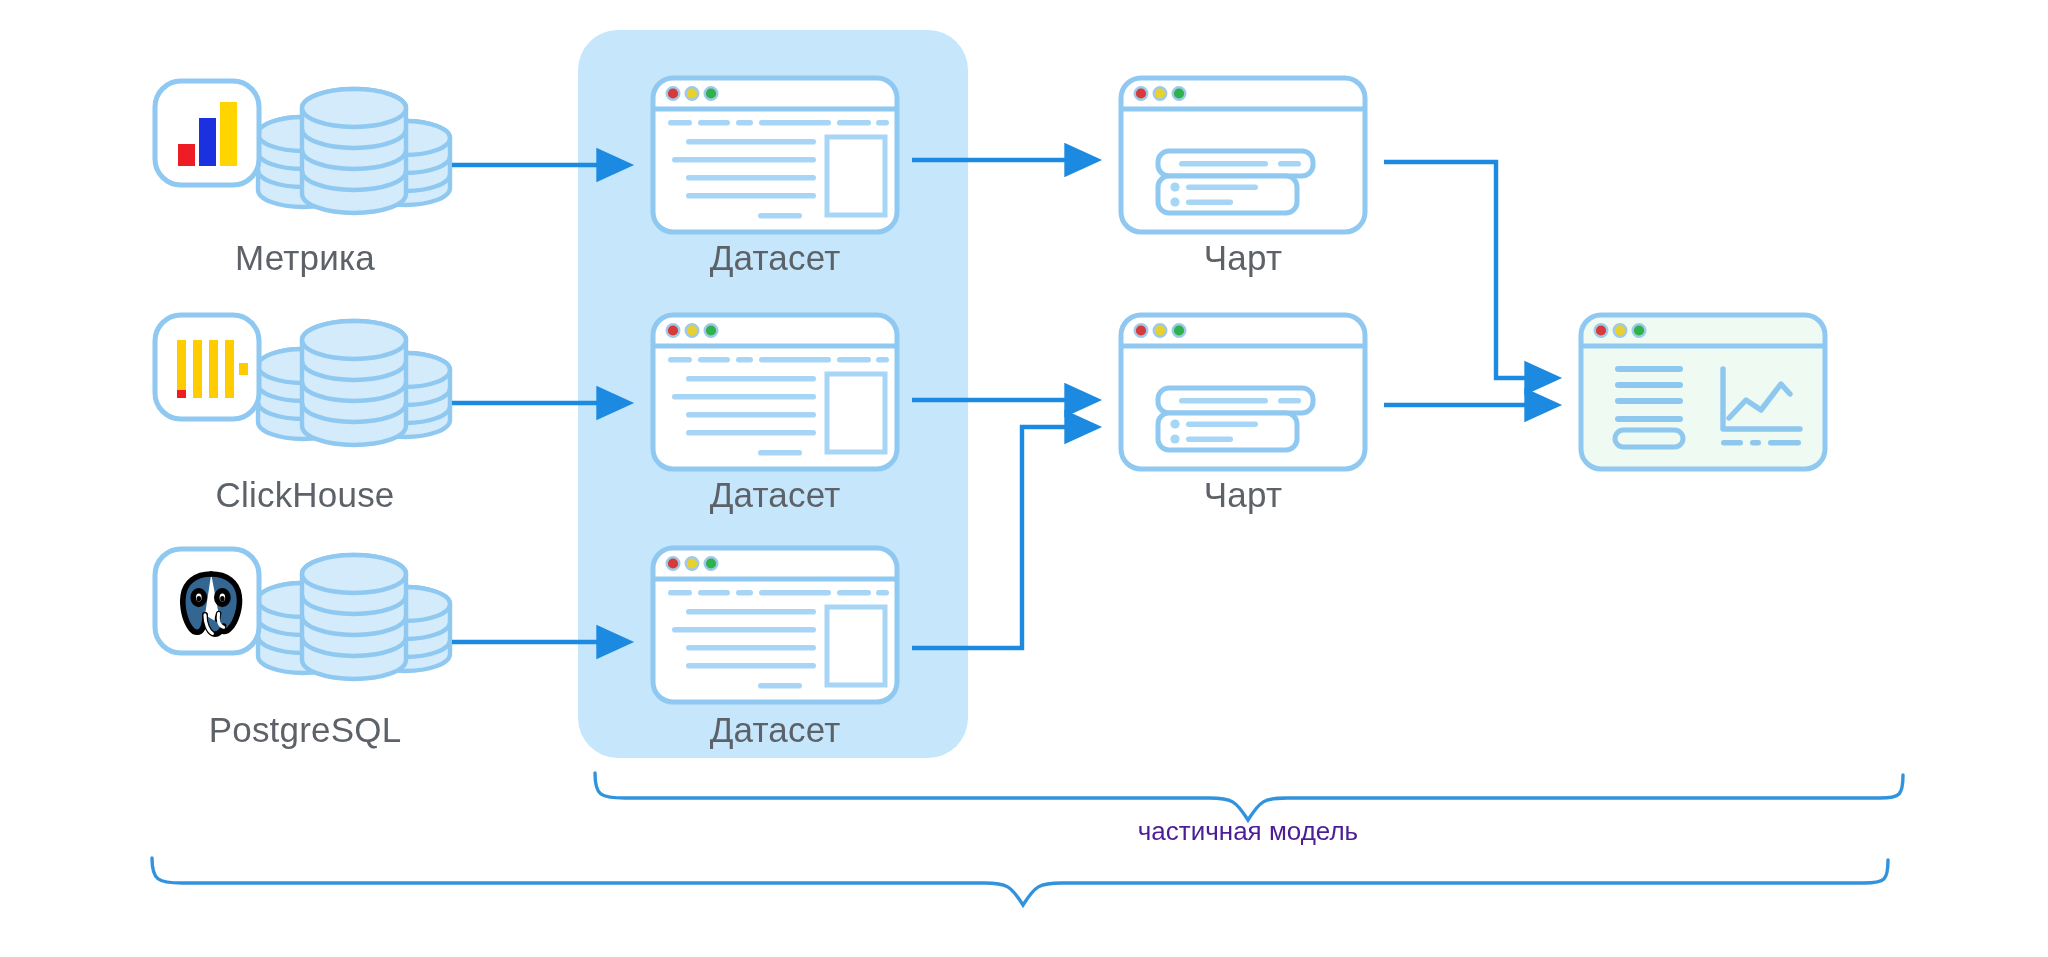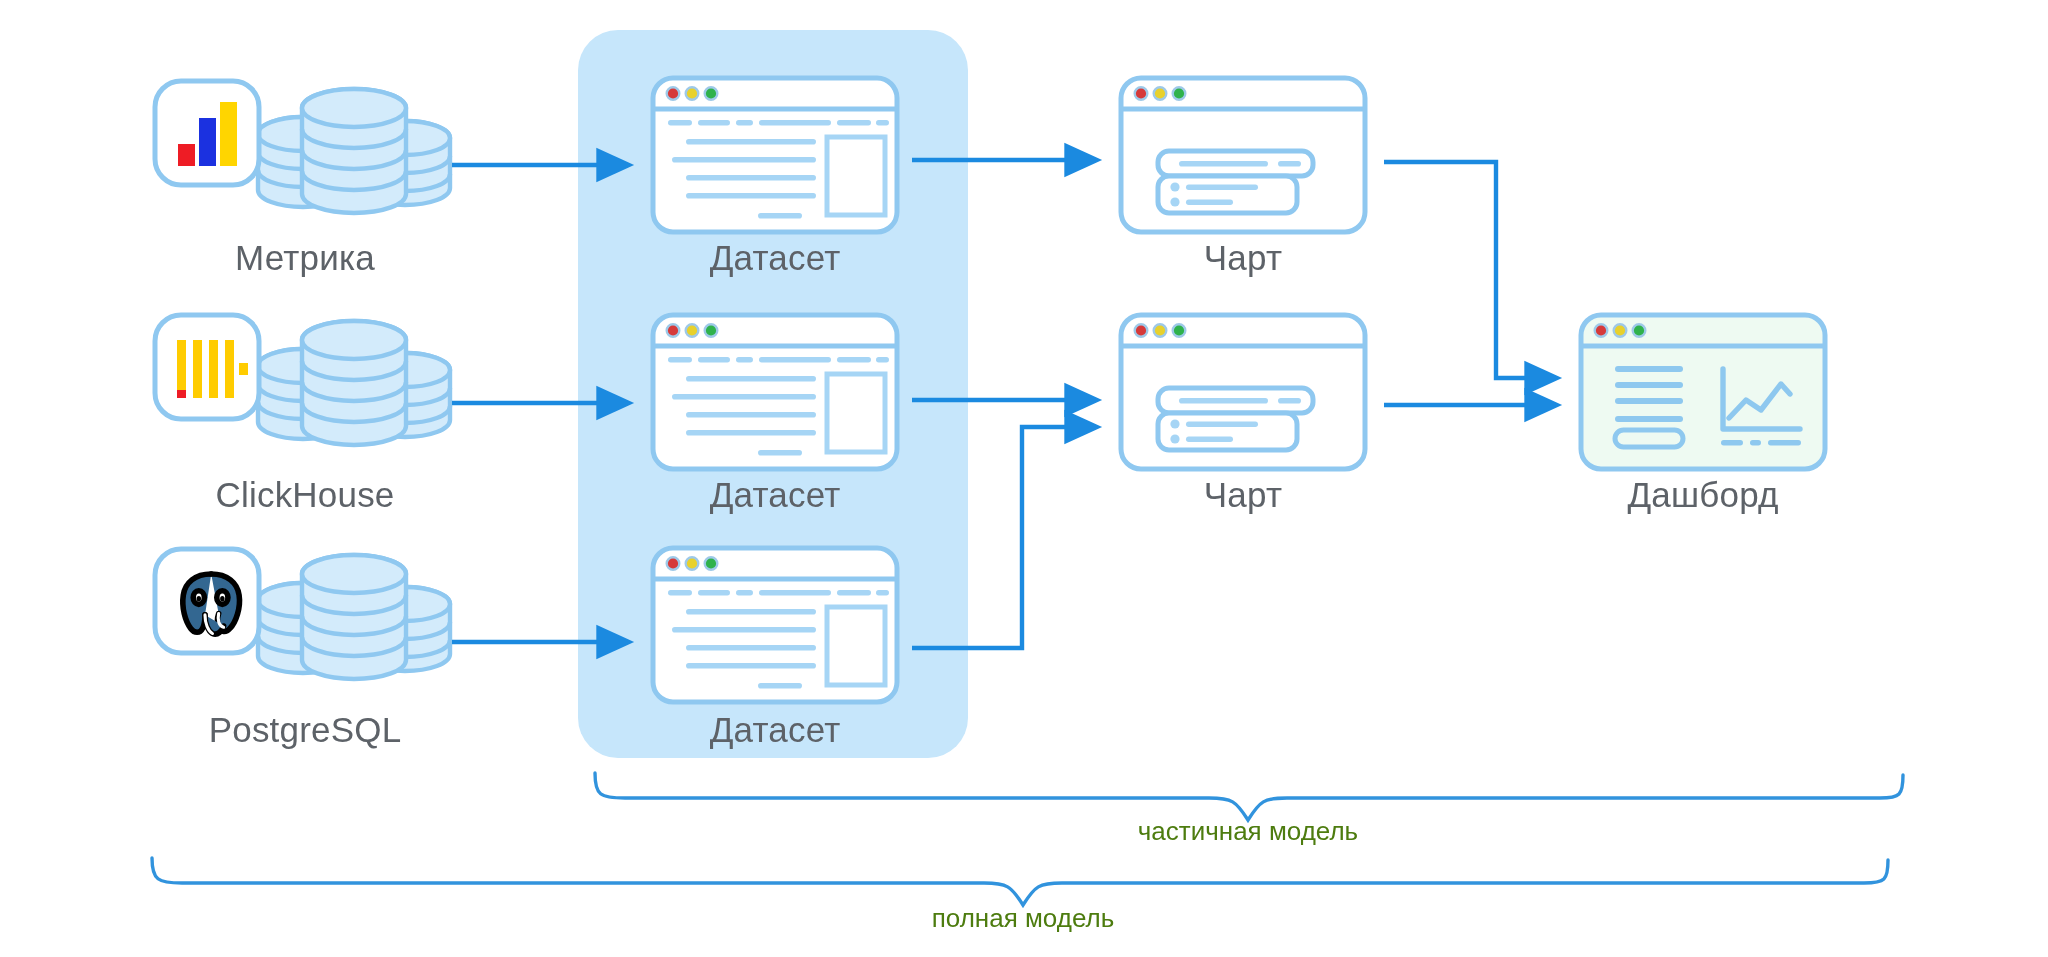--- a/index.html
+++ b/index.html
@@ -9,21 +9,21 @@
     width:2048px;height:957px;overflow:hidden;position:relative;
   }
   .stage{position:absolute;left:0;top:0;width:1834px;height:957px;}
   svg.layer{position:absolute;left:0;top:0;width:2048px;height:957px;overflow:visible;}
   .node-label{
     position:absolute;text-align:center;color:#5d6268;
     font-size:35px;letter-spacing:.2px;white-space:nowrap;
     font-family:"Liberation Sans","DejaVu Sans",sans-serif;
   }
   .brace-label{
-    position:absolute;text-align:center;color:#4d7c0f;
+    position:absolute;text-align:center;color:#4c1d95;
     font-size:26px;white-space:nowrap;
     font-family:"Liberation Sans","DejaVu Sans",sans-serif;
   }
 </style>
 </head>
 <body>
 
 <div class="stage">
 
   <svg class="layer" viewBox="0 0 2048 957">
@@ -220,19 +220,17 @@
   <div class="node-label" style="left:650px;top:238px;width:250px;">Датасет</div>
 
   <div class="node-label" style="left:650px;top:475px;width:250px;">Датасет</div>
 
   <div class="node-label" style="left:650px;top:710px;width:250px;">Датасет</div>
 
   <div class="node-label" style="left:1118px;top:238px;width:250px;">Чарт</div>
 
   <div class="node-label" style="left:1118px;top:475px;width:250px;">Чарт</div>
 
-  <div class="node-label" style="left:1578px;top:475px;width:250px;">Дашборд</div>
 
   <div class="brace-label" style="left:1048px;top:816px;width:400px;">частичная модель</div>
 
-  <div class="brace-label" style="left:823px;top:903px;width:400px;">полная модель</div>
 
 </div>
 
 </body></html>

